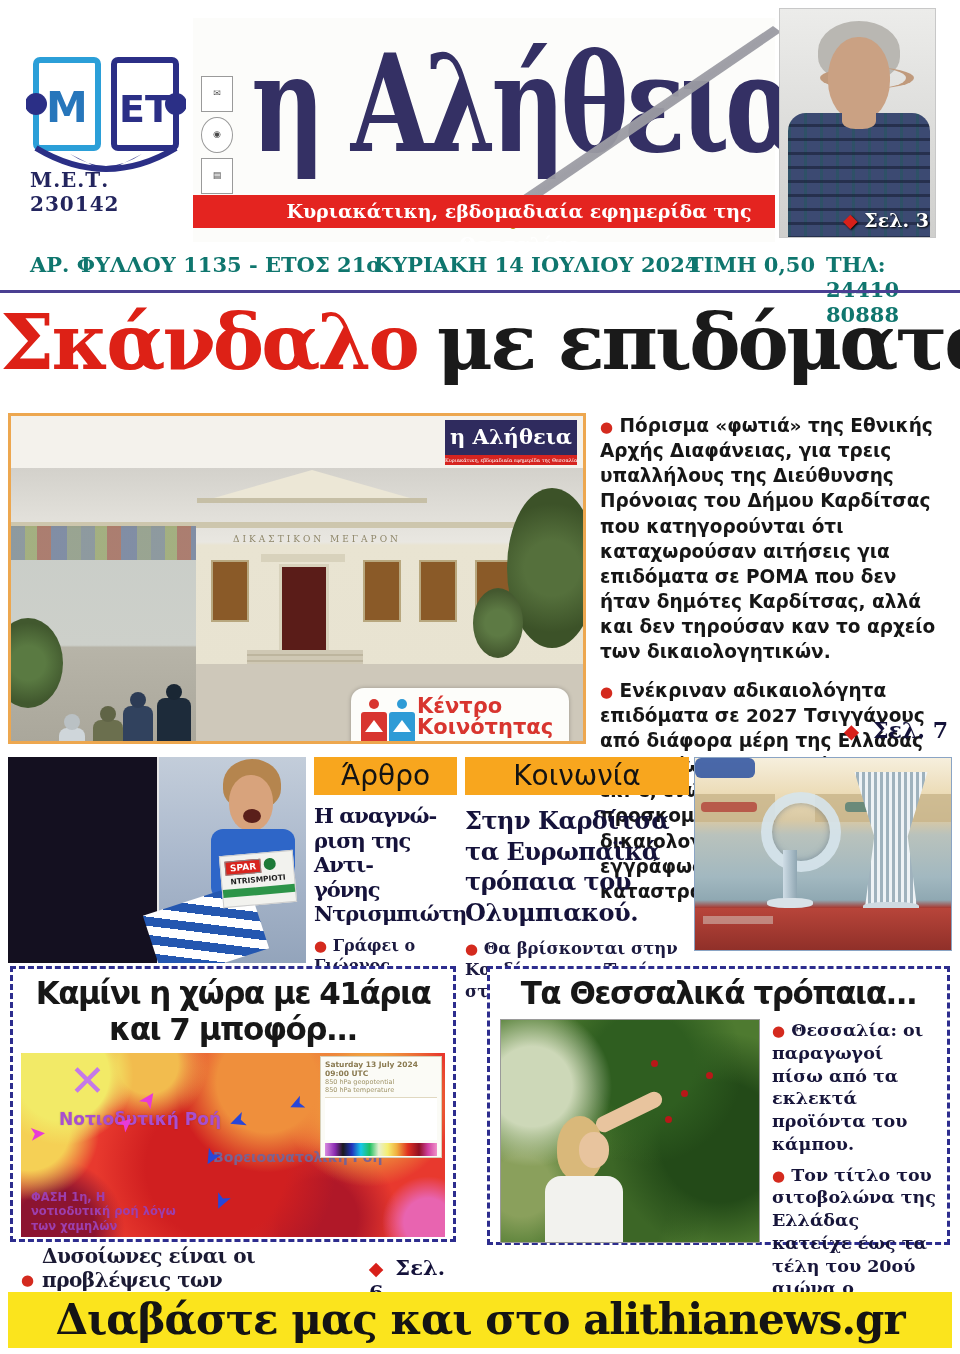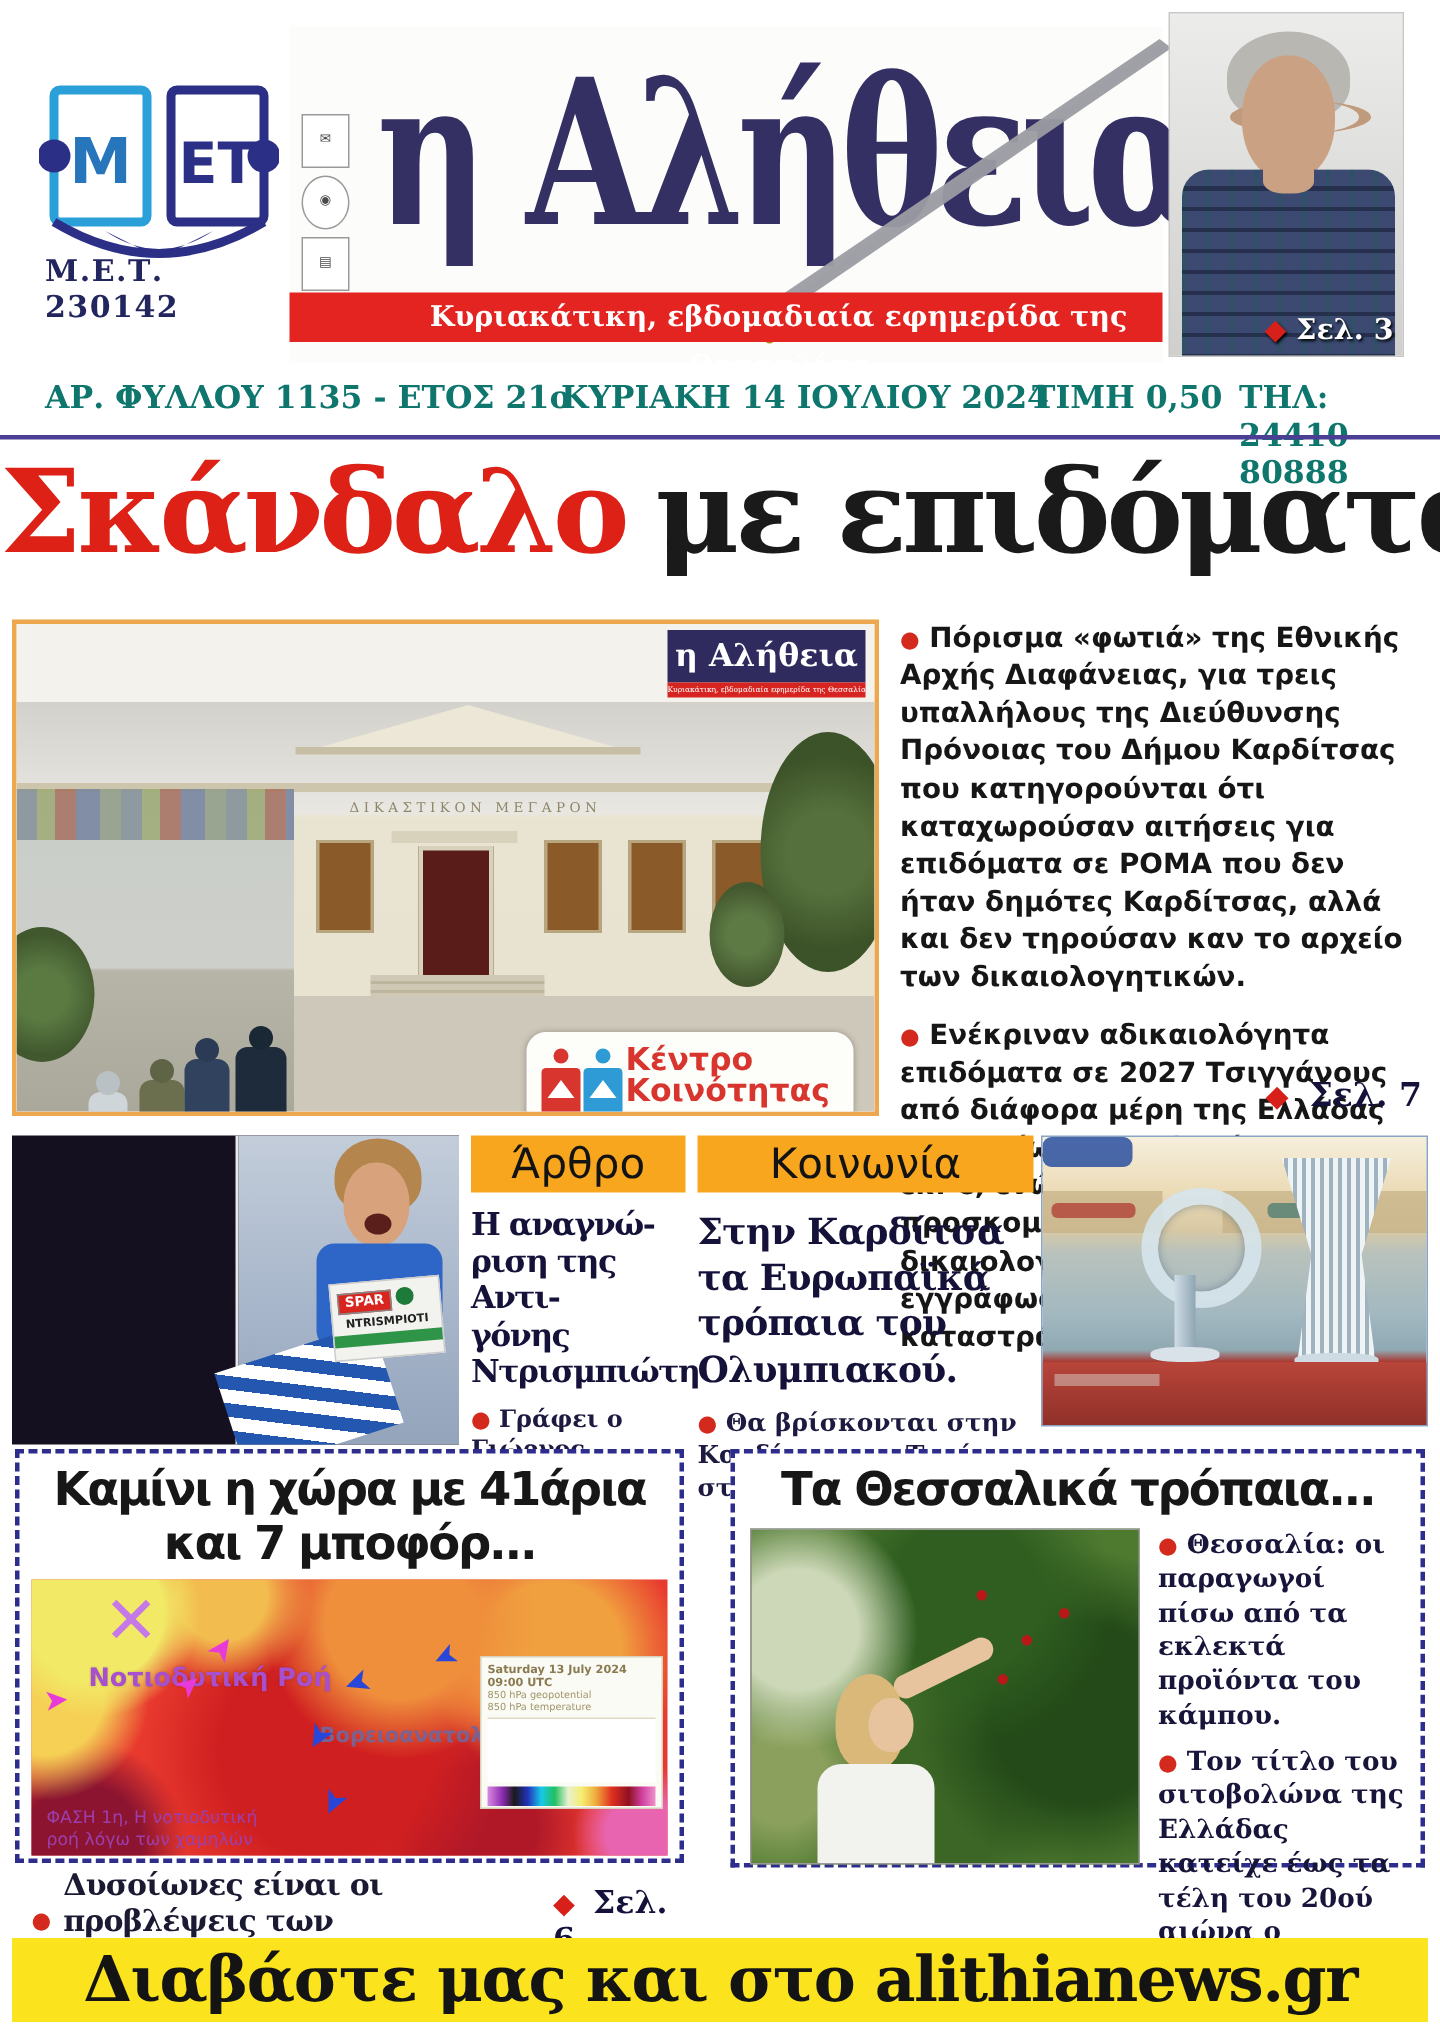--- a/index.html
+++ b/index.html
@@ -146,23 +146,23 @@
       radial-gradient(circle at 30% 6%,#f2bc4e 0 30px,transparent 60px),
       radial-gradient(circle at 58% 16%,#ef8f3c 0 50px,transparent 90px),
       radial-gradient(circle at 82% 26%,#f0a03f 0 46px,transparent 86px),
       radial-gradient(circle at 46% 62%,#d01f20 0 70px,transparent 120px),
       radial-gradient(circle at 8% 96%,#8c1430 0 40px,transparent 70px),
       radial-gradient(circle at 96% 92%,#e864b0 0 24px,transparent 46px),
       radial-gradient(circle at 70% 90%,#b01828 0 40px,transparent 80px);}
   .w-x{left:48px;top:2px;color:#c579e8;font-size:44px;font-weight:bold;font-family:"DejaVu Sans",sans-serif;}
   .w-label-sw{left:38px;top:56px;color:#a84fd0;font-size:17px;font-weight:bold;font-family:"DejaVu Sans",sans-serif;text-shadow:0 0 2px rgba(0,0,0,.2);}
   .w-label-ne{left:192px;top:96px;color:#7a6292;font-size:14px;font-weight:bold;font-family:"DejaVu Sans",sans-serif;}
-  .w-phase{left:10px;bottom:4px;width:150px;color:#9c3fae;font-size:11.5px;font-weight:normal;line-height:1.25;font-family:"DejaVu Sans",sans-serif;}
+  .w-phase{left:10px;bottom:4px;width:150px;color:#9c3fae;font-size:11.5px;font-weight:bold;line-height:1.25;font-family:"DejaVu Sans",sans-serif;}
   .w-arrow{position:absolute;font-family:"DejaVu Sans",sans-serif;font-weight:bold;}
-  #w-legend{right:3px;top:3px;width:122px;height:102px;background:#fbfbf6;border:1px solid #d8d0b8;padding:3px 4px;box-sizing:border-box;margin-top:48px;}
+  #w-legend{right:3px;top:3px;width:122px;height:102px;background:#fbfbf6;border:1px solid #d8d0b8;padding:3px 4px;box-sizing:border-box;}
   .lg-title{font-size:7.5px;font-weight:bold;color:#8a7a50;font-family:"DejaVu Sans",sans-serif;}
   .lg-line{font-size:6.5px;color:#a09468;font-family:"DejaVu Sans",sans-serif;}
   .lg-inner{margin-top:3px;border-top:1px solid #e0d8c0;height:38px;background:#fff;font-size:6px;color:#b0a880;padding:2px;font-family:"DejaVu Sans",sans-serif;}
   .lg-bar{margin-top:3px;height:13px;width:100%;
     background:linear-gradient(90deg,#d98ae0 0%,#8a2bb0 9%,#1a1a1a 16%,#2233bb 24%,#18c8e8 32%,#20c060 40%,#e8f0d0 48%,#f5ee70 56%,#f0b040 64%,#e03020 74%,#901020 84%,#d040a0 92%,#f090c8 100%);}
   #w-caption{display:flex;align-items:center;margin-top:7px;}
   .w-cap-text{font-size:20px;font-weight:bold;color:#1b1a33;margin-left:8px;letter-spacing:-0.5px;}
   .w-cap-ref{margin-left:auto;font-size:21px;font-weight:bold;color:#14123a;}
   .w-cap-ref .diamond{margin-right:12px;font-size:19px;}
 

